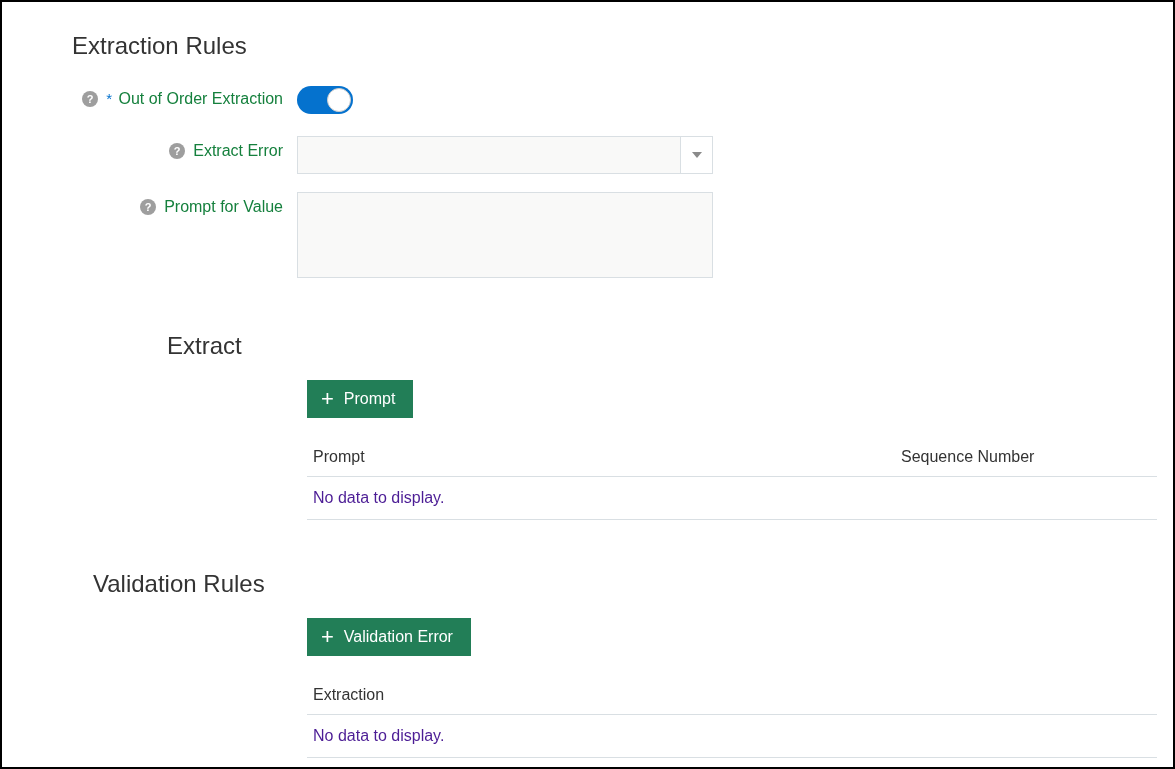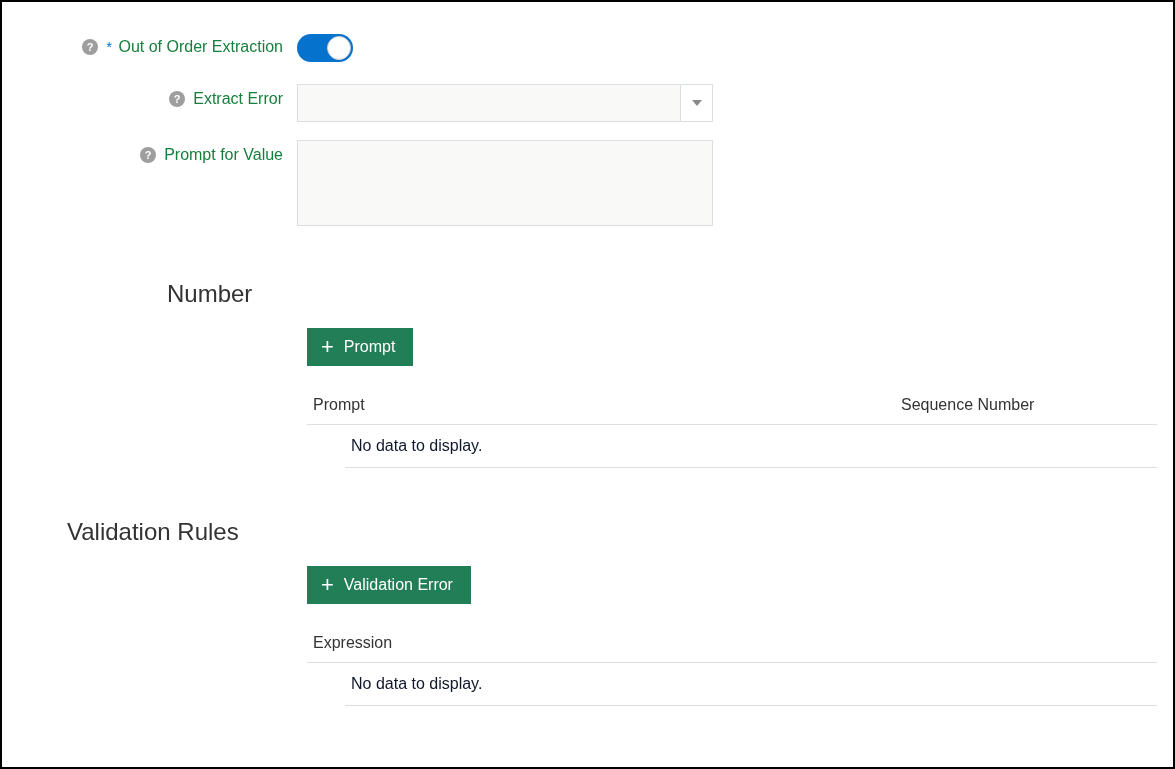--- a/index.html
+++ b/index.html
@@ -130,21 +130,21 @@
       font-family: inherit;
       padding: 6px;
     }
     
     .prompts-title {
       margin-left: 155px;
       margin-top: 50px;
       margin-bottom: 20px;
     }
     .validation-title {
-      margin-left: 55px;
+      margin-left: 81px;
       margin-top: 50px;
       margin-bottom: 20px;
     }
     .table-section {
       margin-left: 295px;
     }
     .add-btn {
       background: #227e57;
       color: #fff;
       border: none;
@@ -174,29 +174,29 @@
     .th-left {
       flex: 1;
     }
     .th-right {
       width: 250px;
     }
     .table-empty {
       border-bottom: 1px solid #d9dfe3;
       padding: 12px 6px;
       font-size: 16px;
-      color: #0f172a;
-      margin-left: 38px;
+      color: #4c1d95;
     }
   </style>
 </head>
 <body>
 
 <div class="container">
 
+  <h2 class="section-title extraction-title">Extraction Rules</h2>
 
   <div class="form-row">
     <div class="label-col">
       <span class="help-icon">?</span>
       <span>
         <span class="required-star">*</span>
         <span class="field-label">Out of Order Extraction</span>
       </span>
     </div>
     <div class="control-col">
@@ -224,21 +224,21 @@
   <div class="form-row">
     <div class="label-col">
       <span class="help-icon">?</span>
       <span class="field-label">Prompt for Value</span>
     </div>
     <div class="control-col">
       <textarea class="textarea" style=""></textarea>
     </div>
   </div>
 
-  <h2 class="section-title prompts-title">Number</h2>
+  <h2 class="section-title prompts-title">Extract</h2>
   <div class="table-section">
     <button class="add-btn">
       <span class="plus-icon">+</span>
       <span>Prompt</span>
     </button>
     <div class="table">
       <div class="table-header">
         <div class="th-left">Prompt</div>
         <div class="th-right">Sequence Number</div>
       </div>
@@ -247,19 +247,19 @@
   </div>
 
   <h2 class="section-title validation-title">Validation Rules</h2>
   <div class="table-section">
     <button class="add-btn">
       <span class="plus-icon">+</span>
       <span>Validation Error</span>
     </button>
     <div class="table">
       <div class="table-header">
-        <div class="th-left">Expression</div>
+        <div class="th-left">Extraction</div>
       </div>
       <div class="table-empty">No data to display.</div>
     </div>
   </div>
 
 </div>
 
 </body></html>

